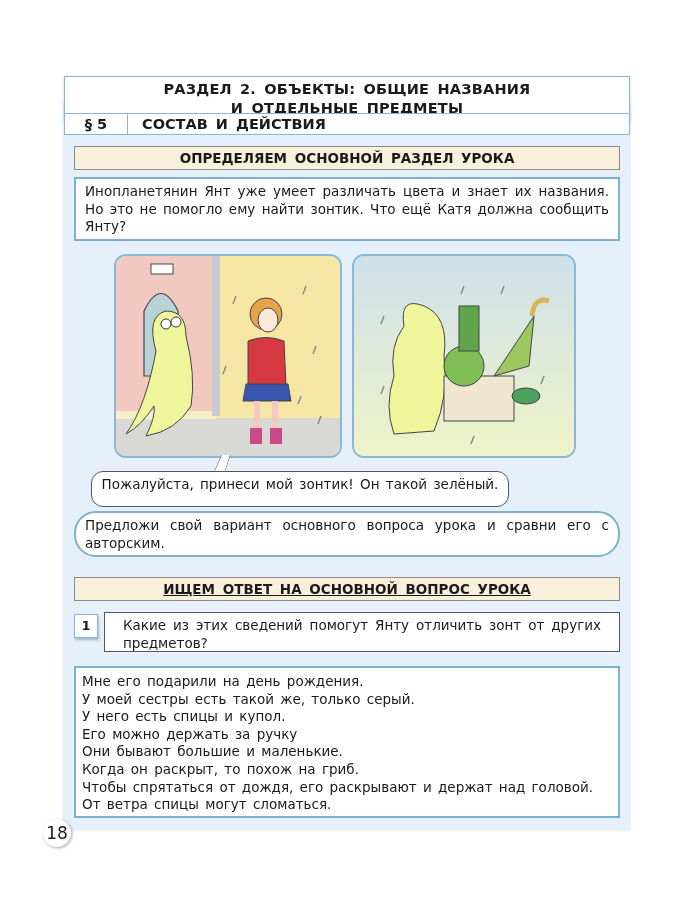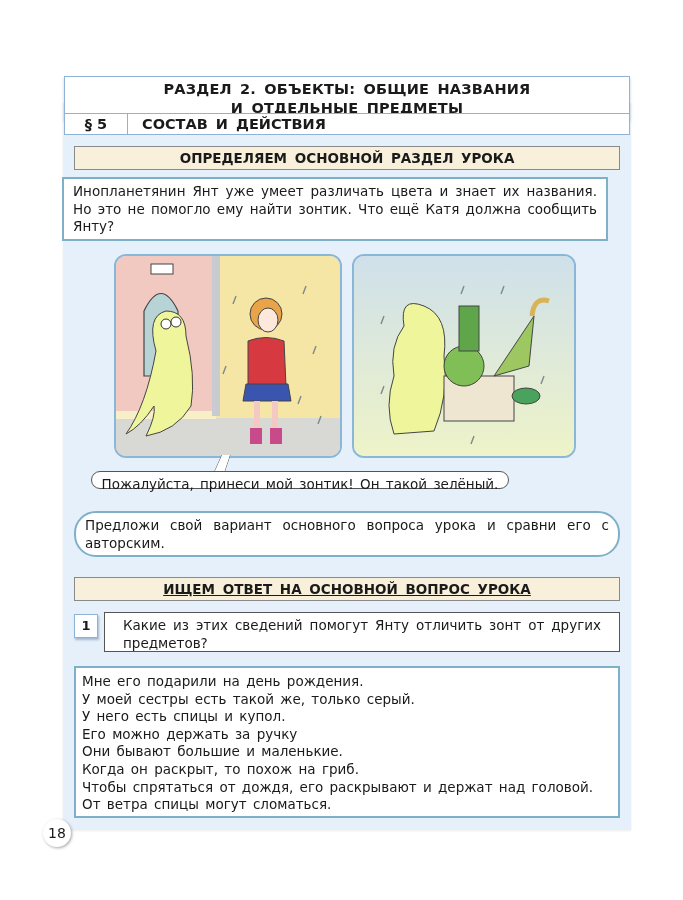--- a/index.html
+++ b/index.html
@@ -13,46 +13,46 @@
                word-spacing:3px; letter-spacing:0.2px;margin-top:20px; }
   .section-bar { position:absolute; left:64px; top:113px; width:566px; height:22px; background:#fff;
                  border:1px solid #8fb3d6; box-sizing:border-box; display:flex; align-items:center; font-weight:bold; }
   .section-num { width:62px; text-align:center; font-size:14.5px; border-right:1px solid #8fb3d6; height:100%; line-height:20px; }
   .section-title { padding-left:14px; font-size:14.5px; word-spacing:3px; }
   .heading { position:absolute; left:74px; width:546px; height:24px; background:#f9f0dc; border:1px solid #8a8a8a;
              box-sizing:border-box; text-align:center; font-weight:bold; font-size:13.5px; line-height:22px; word-spacing:3px; }
   .textbox { position:absolute; background:#fff; border:2px solid #7eb0c8; box-sizing:border-box; font-size:13.5px;
              line-height:17.5px; padding:4px 9px; text-align:justify; word-spacing:2px; }
   .illus { position:absolute; top:254px; height:204px; border-radius:12px; border:2px solid #8ab6d8; box-sizing:border-box; overflow:hidden; }
-  .speech { position:absolute; left:91px; top:471px; width:418px; height:18px; background:#fff; border:1px solid #555;
+  .speech { position:absolute; left:91px; top:471px; width:418px; height:36px; background:#fff; border:1px solid #555;
             border-radius:12px; box-sizing:border-box; font-size:13.5px; line-height:24px; text-align:center; word-spacing:2px; }
   .num-badge { position:absolute; left:74px; top:614px; width:24px; height:24px; background:#fff; border:1px solid #8fb3d6;
                box-shadow:1px 2px 2px rgba(90,130,170,0.5); box-sizing:border-box; text-align:center; font-weight:bold; font-size:13px; line-height:22px; }
   .page-num { position:absolute; left:43px; top:819px; width:28px; height:28px; border-radius:50%; background:#fff;
-              box-shadow:1px 1px 3px rgba(0,0,0,0.35); text-align:center; line-height:28px; font-size:14px; }
+              box-shadow:1px 1px 3px rgba(0,0,0,0.35); text-align:center; line-height:28px; font-size:17px; }
   .list-line { display:block; white-space:nowrap; }
 </style>
 </head>
 <body>
 
 <div class="panel"></div>
 
 <div class="title-box">
   <div>РАЗДЕЛ 2. ОБЪЕКТЫ: ОБЩИЕ НАЗВАНИЯ</div>
   <div>И ОТДЕЛЬНЫЕ ПРЕДМЕТЫ</div>
 </div>
 
 <div class="section-bar">
   <div class="section-num">§ 5</div>
   <div class="section-title">СОСТАВ И ДЕЙСТВИЯ</div>
 </div>
 
 <div class="heading" style="top:146px;">ОПРЕДЕЛЯЕМ ОСНОВНОЙ РАЗДЕЛ УРОКА</div>
 
-<div class="textbox" style="left:62px; top:177px; width:546px; height:64px;">Инопланетянин Янт уже умеет различать цвета и знает их названия. Но это не помогло ему найти зонтик. Что ещё Катя должна сообщить Янту?</div>
+<div class="textbox" style="left:74px; top:177px; width:546px; height:64px;">Инопланетянин Янт уже умеет различать цвета и знает их названия. Но это не помогло ему найти зонтик. Что ещё Катя должна сообщить Янту?</div>
 
 <div class="illus" style="left:114px; width:228px;">
   <svg width="224" height="200" viewBox="0 0 224 200">
     <rect x="0" y="0" width="100" height="200" fill="#f2c9c0"></rect>
     <rect x="100" y="0" width="124" height="200" fill="#f5e6a6"></rect>
     <rect x="0" y="162" width="224" height="38" fill="#d8d8d4"></rect>
     <rect x="0" y="155" width="100" height="8" fill="#f6efc8"></rect>
     <rect x="96" y="0" width="8" height="160" fill="#c8ccd0"></rect>
     <path d="M28 120 V55 Q45 20 62 55 V120 Z" fill="#b8d3d6" stroke="#444" stroke-width="1.2"></path>
     <rect x="35" y="8" width="22" height="10" fill="#fff" stroke="#444"></rect>

